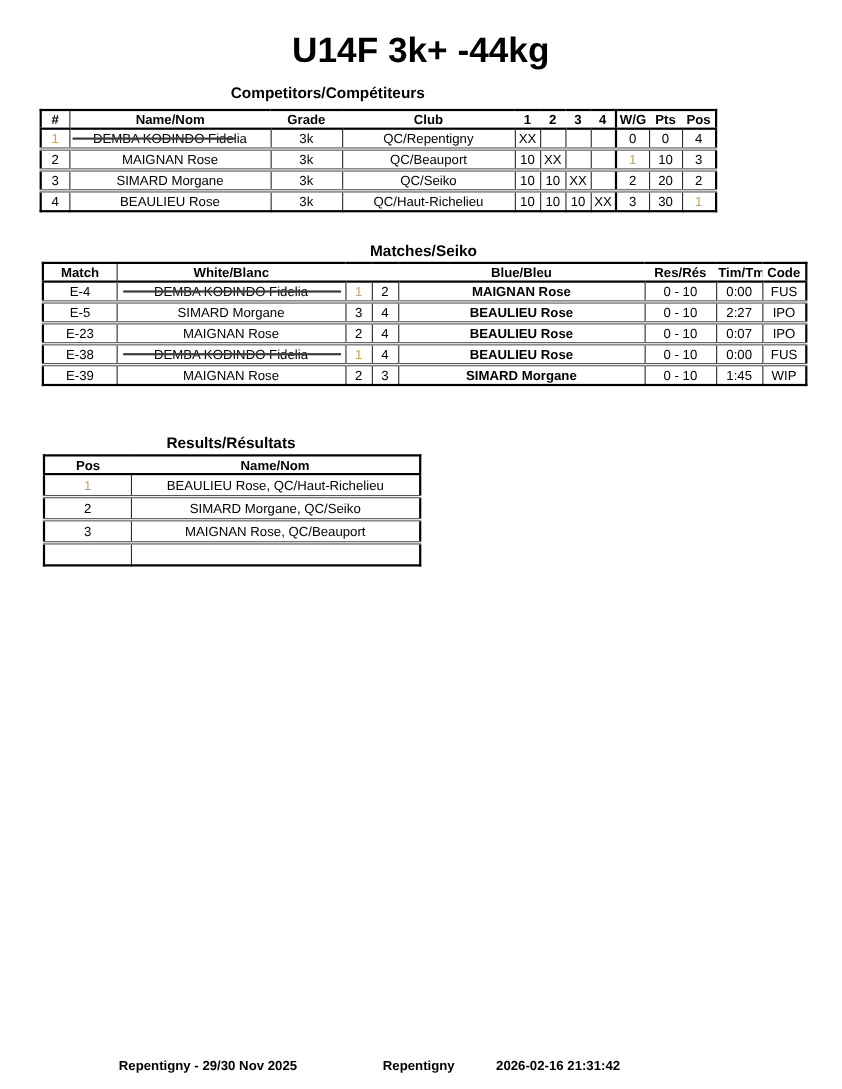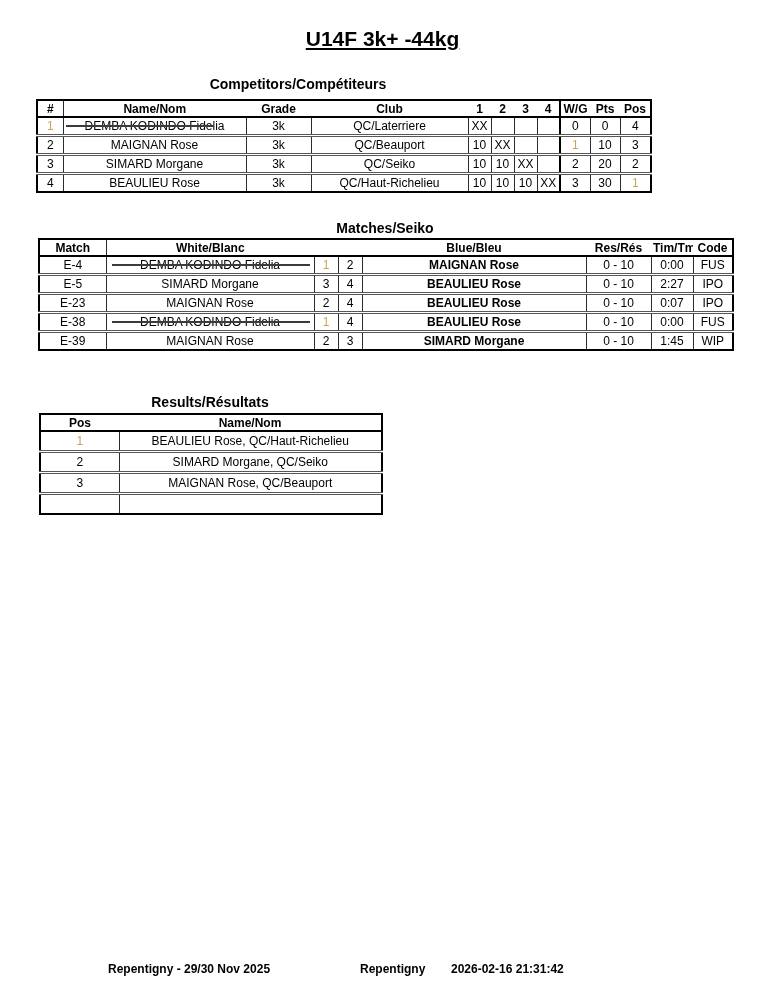--- a/index.html
+++ b/index.html
@@ -2,21 +2,21 @@
 <html><head>
 <meta charset="utf-8">
 <style>
   html,body { margin:0; padding:0; background:#fff; }
   .page {
     position:relative; width:765px; height:990px; background:#ffffff;
     font-family:"Liberation Sans", sans-serif; color:#000; overflow:hidden;
   }
   .main-title {
     position:absolute; top:27px; left:0; width:765px; margin:0;
-    text-align:center; font-size:21px; font-weight:bold;text-decoration:underline;
+    text-align:center; font-size:32px; font-weight:bold;
   }
   .section-title {
     position:absolute; font-size:14px; font-weight:bold; text-align:center;
     white-space:nowrap;
   }
   .comp-title  { left:36px; width:524px; top:76px; }
   .match-title { left:38px; width:694px; top:220px; }
   .res-title   { left:39px; width:342px; top:394px; }
 
   table.tbl {
@@ -49,21 +49,21 @@
   .name-cell { position:relative; }
   .struck-c::after, .struck-m::after {
     content:""; position:absolute; top:50%; margin-top:-1px;
     border-top:2px solid #3b3b3b;
   }
   .struck-c::after { left:2px; right:32px; }
   .struck-m::after { left:5px; right:4px; }
 
   .footer-item { position:absolute; top:962px; font-size:12px; font-weight:bold; white-space:nowrap; }
   .footer-left  { left:108px; }
-  .footer-venue { left:360px; }
+  .footer-venue { left:348px; }
   .footer-time  { left:451px; }
 </style>
 </head>
 <body>
 
 <div class="page">
 
   <h1 class="main-title">U14F 3k+ -44kg</h1>
 
   <div class="section-title comp-title">Competitors/Compétiteurs</div>
@@ -94,21 +94,21 @@
         <th class="wg-sep">W/G</th>
         <th>Pts</th>
         <th>Pos</th>
       </tr>
     </thead>
     <tbody>
       <tr>
         <td class="ctr gold">1</td>
         <td class="left name-cell struck-c">DEMBA KODINDO Fidelia</td>
         <td class="ctr">3k</td>
-        <td class="left">QC/Laterriere</td>
+        <td class="left">QC/Repentigny</td>
         <td class="ctr">XX</td>
         <td class="ctr"></td>
         <td class="ctr"></td>
         <td class="ctr"></td>
         <td class="ctr wg-sep">0</td>
         <td class="ctr">0</td>
         <td class="ctr">4</td>
       </tr>
       <tr>
         <td class="ctr">2</td>

